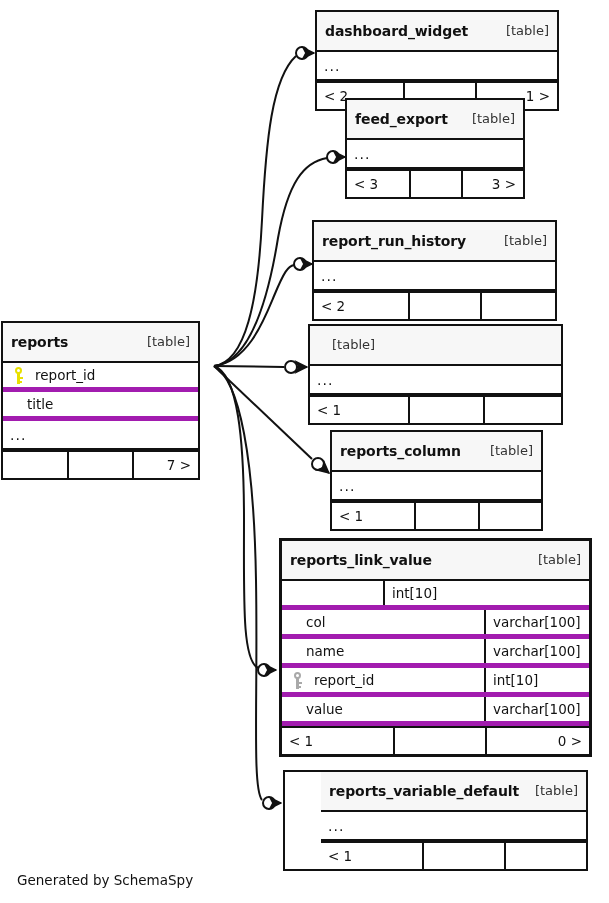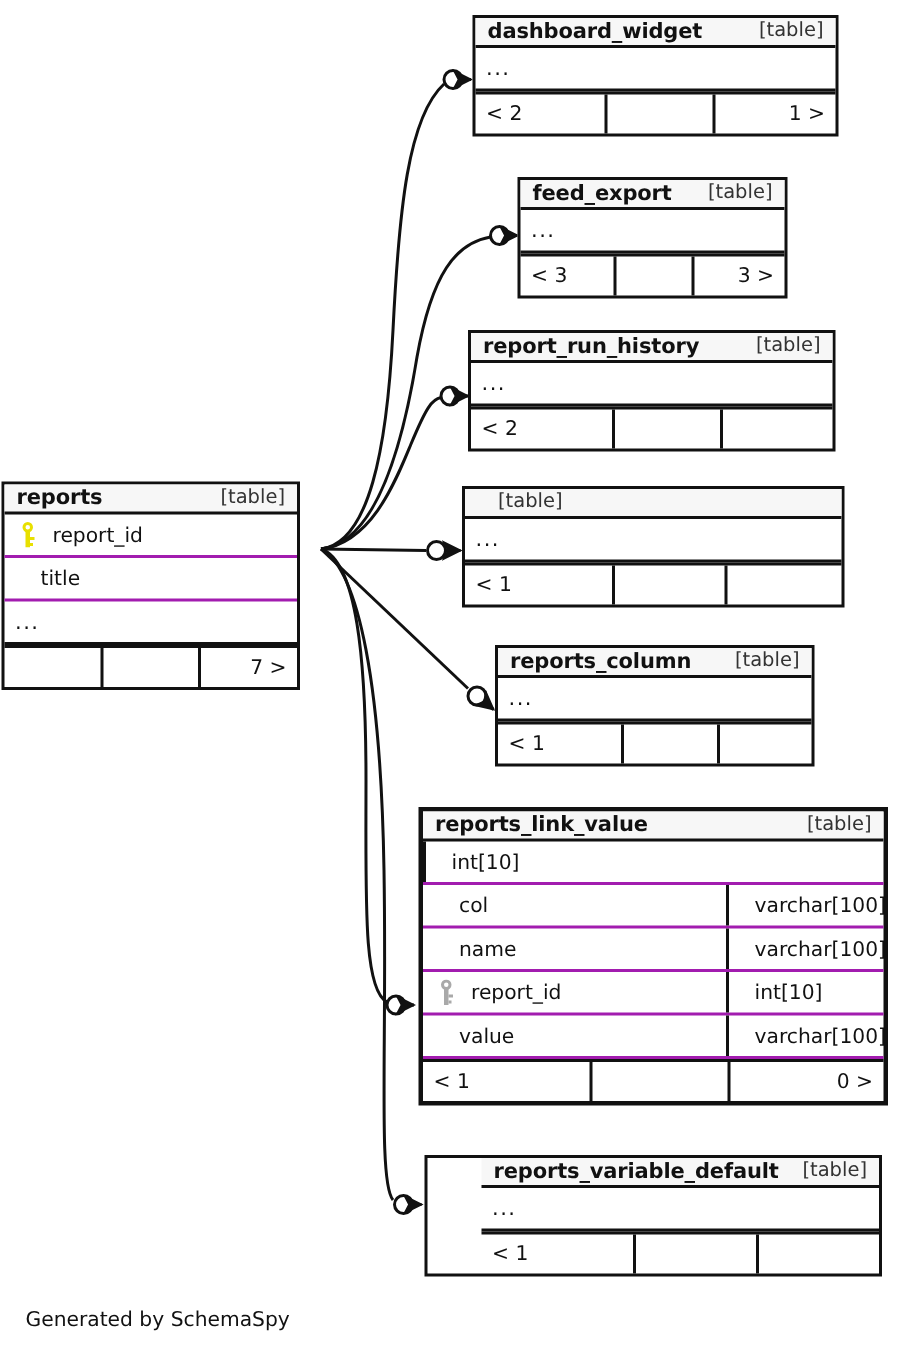--- a/index.html
+++ b/index.html
@@ -40,59 +40,60 @@
   .tbl.thick { border-width: 3px; }
 
   .tbl-head {
     display: flex;
     align-items: center;
     justify-content: space-between;
     background: #f7f7f7;
     border-bottom: 2px solid #111111;
     padding: 3px 8px 4px 8px;
     box-sizing: border-box;
-    height: 20px;
+    height: 40px;
   }
   .tbl-name {
     font-weight: bold;
     font-size: 14px;
     letter-spacing: -0.1px;
     white-space: nowrap;
   }
   .tbl-kind {
     font-size: 13px;
     color: #333333;
     white-space: nowrap;
     margin-left: 14px;
   }
 
   .row {
     display: flex;
     align-items: center;
-    border-bottom: 2px solid #a21caf;
+    border-bottom: 5px solid #a21caf;
     height: 29px;
     box-sizing: border-box;
     font-size: 13.5px;
+    justify-content: center;
   }
   .row:last-child { border-bottom: none; }
 
   .row .colname {
     flex: 1 1 auto;
     display: flex;
     align-items: center;
     padding-left: 8px;
     box-sizing: border-box;
     min-width: 0;
     white-space: nowrap;
     overflow: hidden;
   }
   .row .coltype {
     flex: 0 0 auto;
     border-left: 2px solid #111111;
-    padding-left: 17px;
+    padding-left: 7px;
     box-sizing: border-box;
     height: 100%;
     display: flex;
     align-items: center;
     white-space: nowrap;
     font-size: 13.5px;
   }
 
   .ellipsis-row {
     display: flex;
@@ -253,21 +254,21 @@
       <span class="tbl-kind">[table]</span>
     </div>
     <div class="ellipsis-row">...</div>
     <div class="foot">
       <div class="cell c1" style="width:36%;">&lt; 2</div>
       <div class="cell c2" style="width:30%;"></div>
       <div class="cell c3" style="width:34%;">1 &gt;</div>
     </div>
   </div>
 
-  <div class="tbl" style="left:345px; top:118px; width:180px;">
+  <div class="tbl" style="left:345px; top:98px; width:180px;">
     <div class="tbl-head">
       <span class="tbl-name">feed_export</span>
       <span class="tbl-kind">[table]</span>
     </div>
     <div class="ellipsis-row">...</div>
     <div class="foot">
       <div class="cell c1" style="width:35%;">&lt; 3</div>
       <div class="cell c2" style="width:30%;"></div>
       <div class="cell c3" style="width:35%;">3 &gt;</div>
     </div>

